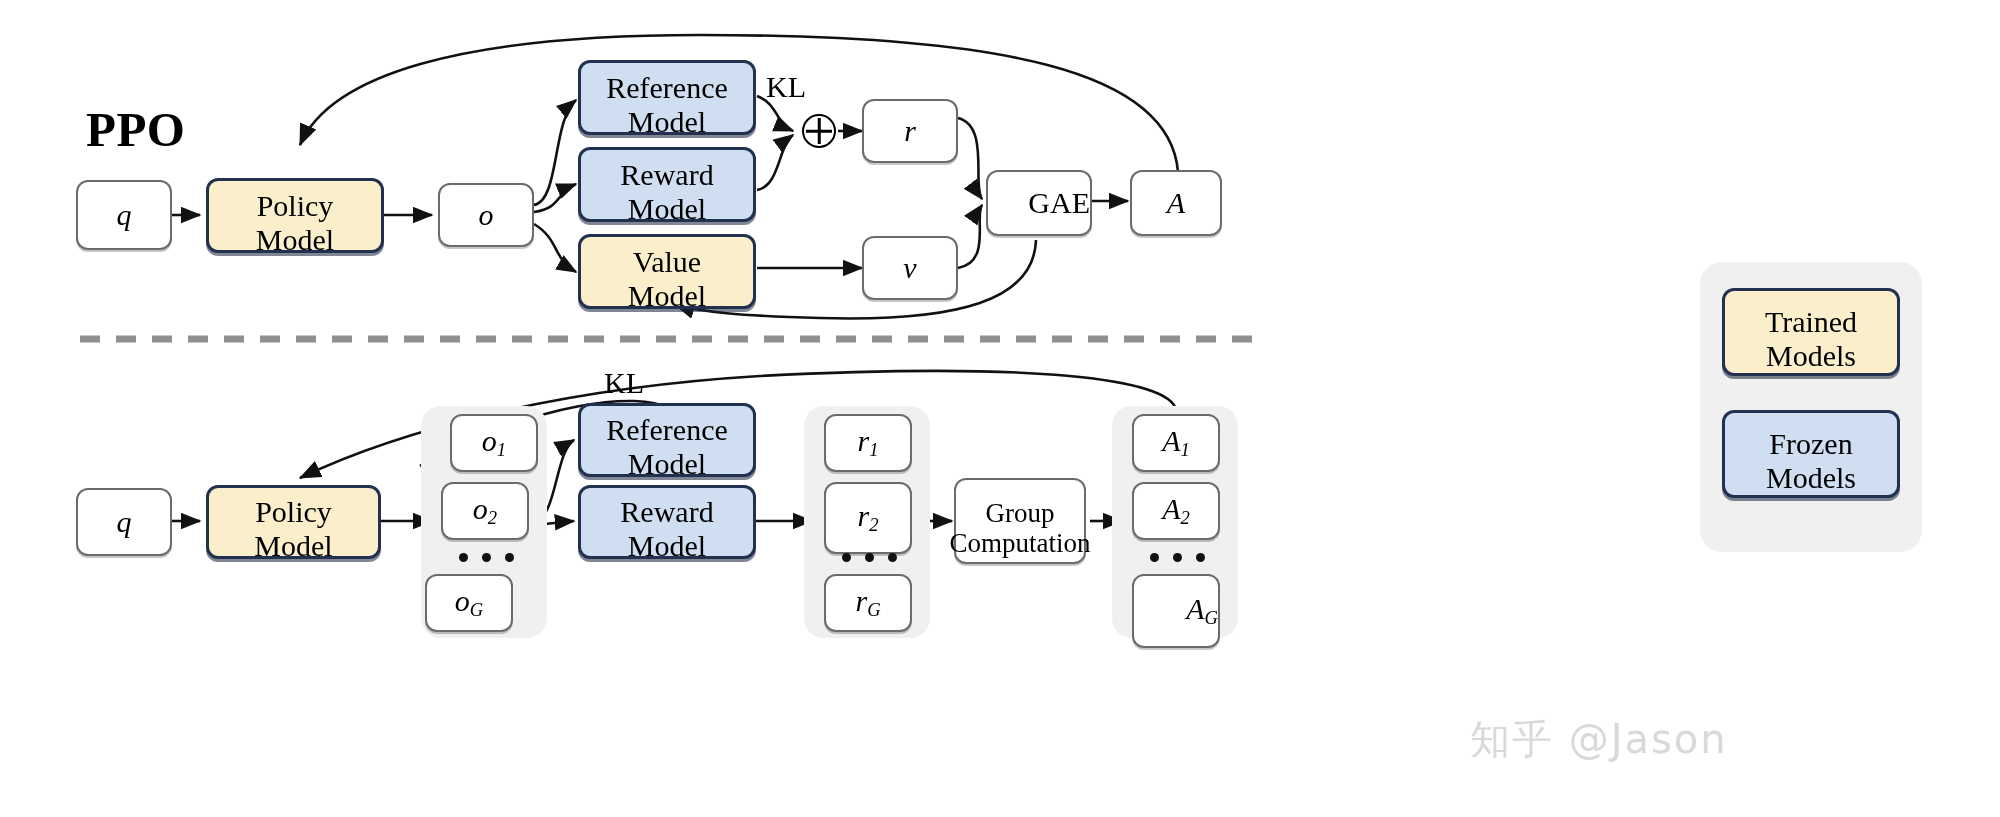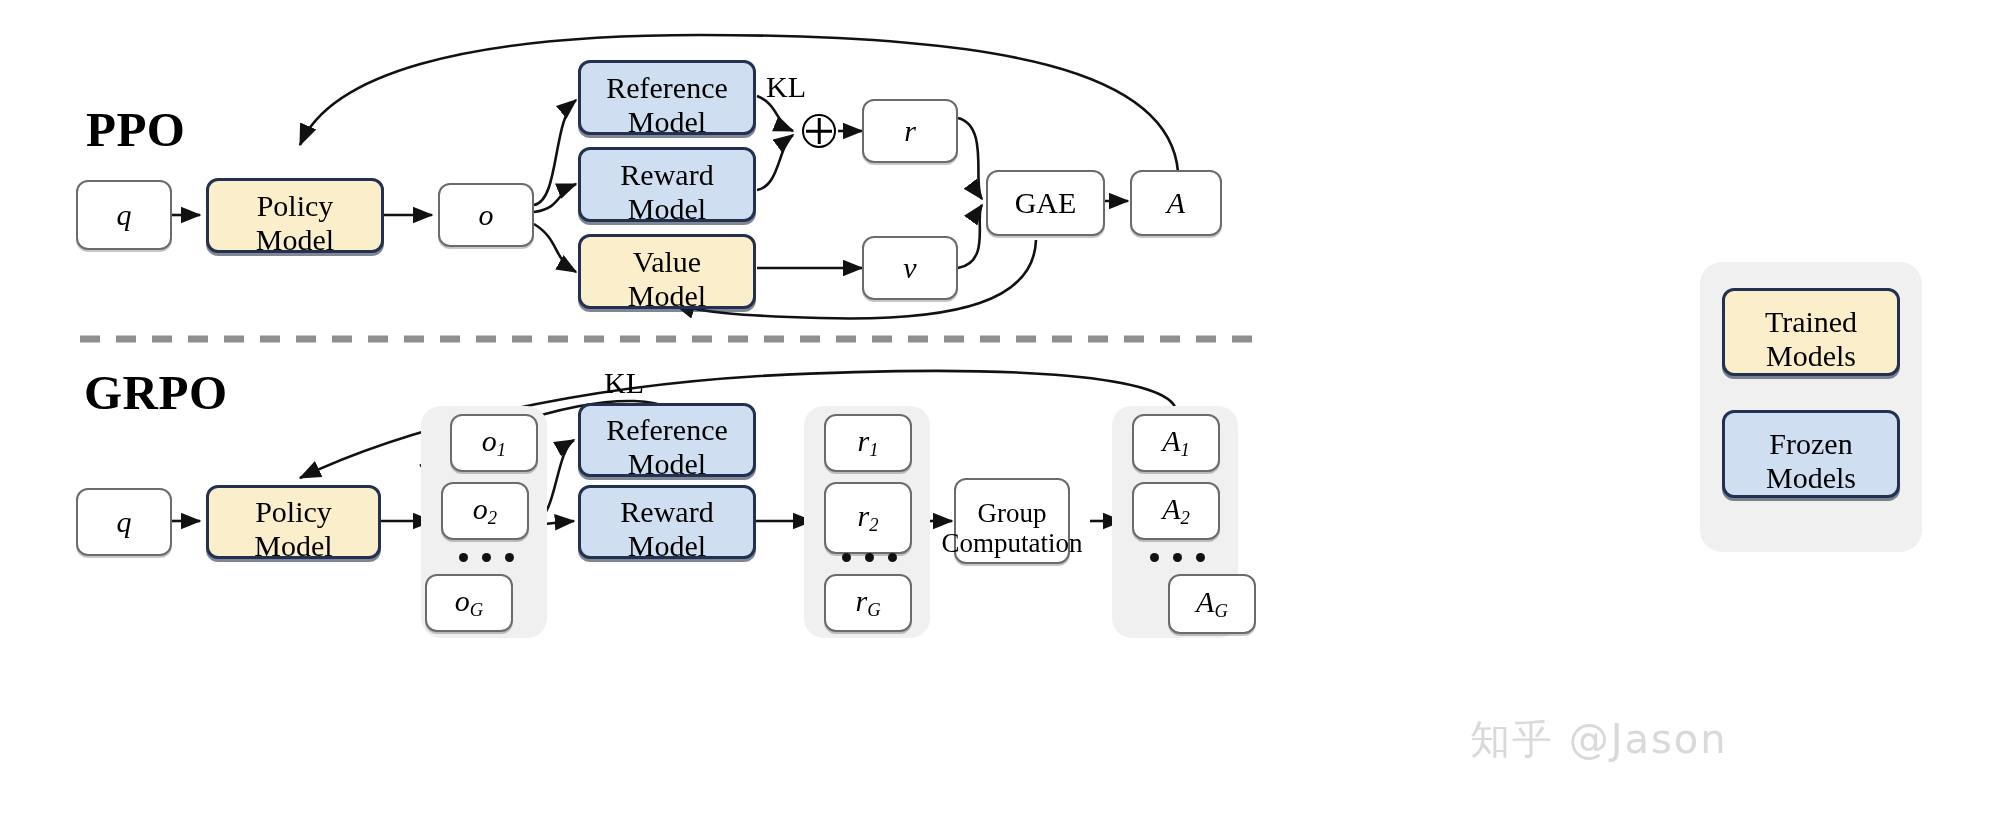--- a/index.html
+++ b/index.html
@@ -187,29 +187,28 @@
   <div class="oplus" style="left:802px;top:114px;"></div>
 
   <div class="node plain" style="left:862px;top:99px;width:96px;height:64px;">
     <span class="mathi">r</span>
   </div>
 
   <div class="node plain" style="left:862px;top:236px;width:96px;height:64px;">
     <span class="mathi">v</span>
   </div>
 
-  <div class="node plain" style="left:986px;top:170px;width:119px;height:66px;">
+  <div class="node plain" style="left:986px;top:170px;width:106px;height:66px;justify-content:flex-end;">
     <span>GAE</span>
   </div>
 
   <div class="node plain" style="left:1130px;top:170px;width:92px;height:66px;">
     <span class="mathi">A</span>
   </div>
 
-  <div class="section-title" style="left:84px;top:364px;">GRPO</div>
 
   <div class="node plain" style="left:76px;top:488px;width:96px;height:68px;">
     <span class="mathi">q</span>
   </div>
 
   <div class="node trained" style="left:206px;top:485px;width:175px;height:74px;">
     <span class="lines">
       <span>Policy</span>
       <span>Model</span>
     </span>
@@ -256,40 +255,40 @@
   </div>
   <div class="dots" style="left:842px;top:553px;">
     <i></i>
       <i></i>
       <i></i>
   </div>
   <div class="node plain" style="left:824px;top:574px;width:88px;height:58px;">
     <span class="mathi"><span>r</span><span class="sub">G</span></span>
   </div>
 
-  <div class="node plain" style="left:954px;top:478px;width:116px;height:86px;font-size:27px;">
+  <div class="node plain" style="left:954px;top:478px;width:132px;height:86px;font-size:27px;">
     <span class="lines">
       <span>Group</span>
       <span>Computation</span>
     </span>
   </div>
 
   <div class="group-bg" style="left:1112px;top:406px;width:126px;height:232px;"></div>
   <div class="node plain" style="left:1132px;top:414px;width:88px;height:58px;">
     <span class="mathi"><span>A</span><span class="sub">1</span></span>
   </div>
   <div class="node plain" style="left:1132px;top:482px;width:88px;height:58px;">
     <span class="mathi"><span>A</span><span class="sub">2</span></span>
   </div>
   <div class="dots" style="left:1150px;top:553px;">
     <i></i>
       <i></i>
       <i></i>
   </div>
-  <div class="node plain" style="left:1168px;top:574px;width:88px;height:60px;">
+  <div class="node plain" style="left:1132px;top:574px;width:88px;height:74px;justify-content:flex-end;">
     <span class="mathi"><span>A</span><span class="sub">G</span></span>
   </div>
 
   <div class="legend-bg" style="left:1700px;top:262px;width:222px;height:290px;"></div>
 
   <div class="node trained" style="left:1722px;top:288px;width:178px;height:88px;">
     <span class="lines">
       <span>Trained</span>
       <span>Models</span>
     </span>

